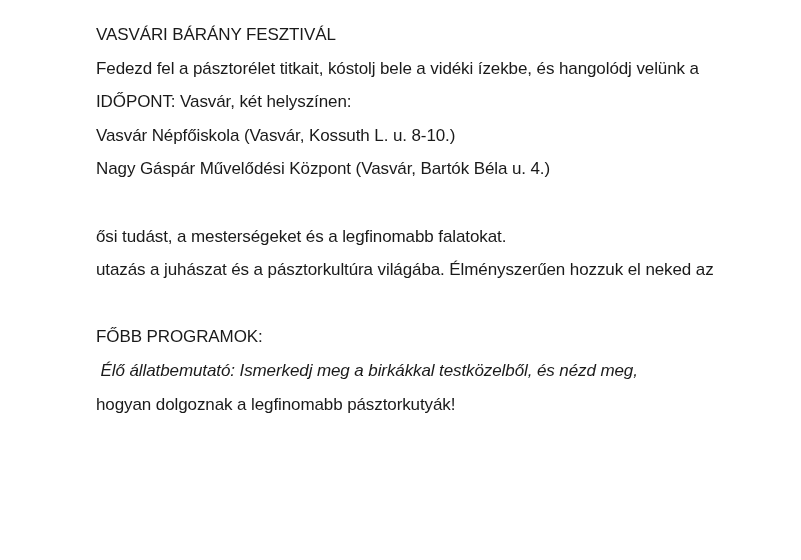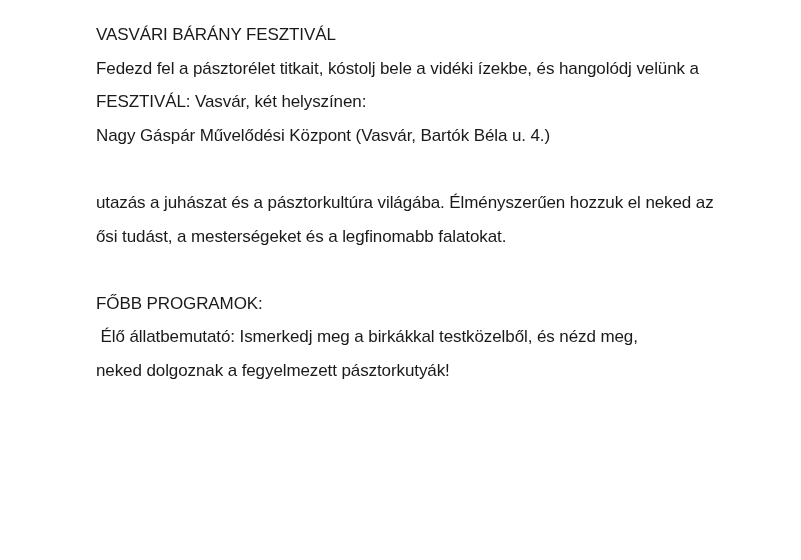--- a/index.html
+++ b/index.html
@@ -29,22 +29,23 @@
       letter-spacing: -0.1px;
     }
     .blank { height: 33.6px; }
   </style>
 </head>
 <body>
 
 <div class="doc">
   <div class="line">VASVÁRI BÁRÁNY FESZTIVÁL</div>
   <div class="line">Fedezd fel a pásztorélet titkait, kóstolj bele a vidéki ízekbe, és hangolódj velünk a</div>
-  <div class="line">FESZTIVÁL: Vasvár, két helyszínen:</div>
+  <div class="line">IDŐPONT: Vasvár, két helyszínen:</div>
+  <div class="line">Vasvár Népfőiskola (Vasvár, Kossuth L. u. 8-10.)</div>
   <div class="line">Nagy Gáspár Művelődési Központ (Vasvár, Bartók Béla u. 4.)</div>
   <div class="blank"></div>
+  <div class="line">ősi tudást, a mesterségeket és a legfinomabb falatokat.</div>
   <div class="line">utazás a juhászat és a pásztorkultúra világába. Élményszerűen hozzuk el neked az</div>
-  <div class="line">ősi tudást, a mesterségeket és a legfinomabb falatokat.</div>
   <div class="blank"></div>
   <div class="line">FŐBB PROGRAMOK:</div>
-  <div class="line" style="white-space: pre;"> Élő állatbemutató: Ismerkedj meg a birkákkal testközelből, és nézd meg,</div>
-  <div class="line">neked dolgoznak a fegyelmezett pásztorkutyák!</div>
+  <div class="line" style="white-space: pre; font-style: italic;"> Élő állatbemutató: Ismerkedj meg a birkákkal testközelből, és nézd meg,</div>
+  <div class="line">hogyan dolgoznak a legfinomabb pásztorkutyák!</div>
 </div>
 
 </body></html>

